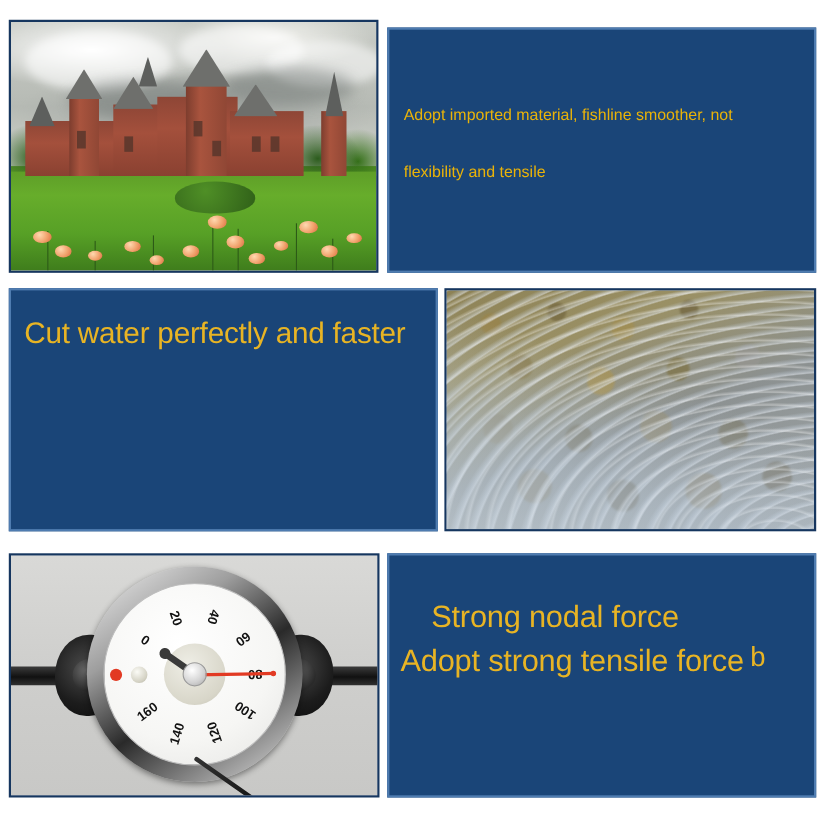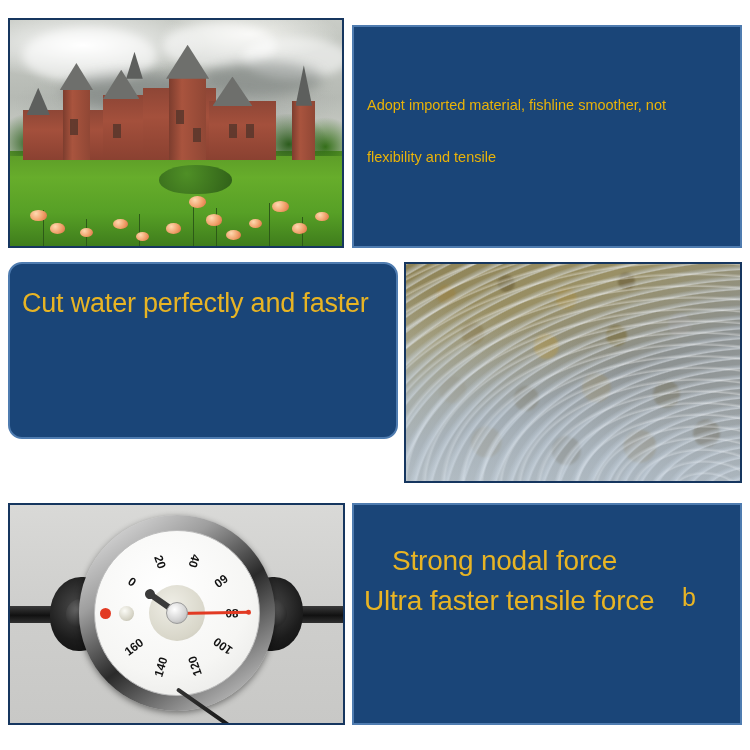--- a/index.html
+++ b/index.html
@@ -138,21 +138,21 @@
     left: 48px; top: 24px;
     font-size: 29px;
   }
   #body-imported {
     left: 13px; top: 66px;
     font-size: 14.5px;
   }
 
   
   #panel-cutwater {
-    left: 8px; top: 262px; width: 390px; height: 177px; border-radius: 14px;
+    left: 8px; top: 262px; width: 390px; height: 221px;
   }
   #headline-cutwater {
     left: 12px; top: 26px;
     font-size: 27px;
   }
   #body-cutwater {
     left: 20px; top: 70px;
     font-size: 14.5px;
   }
 
@@ -605,18 +605,18 @@
         <div class="red-knob"></div>
         <div class="needle-black" id="needle-black" style="transform: rotate(125deg);"></div>
         <div class="needle-tail" id="needle-tail" style="transform: rotate(125deg);"></div>
         <div class="hub"></div>
       </div>
     </div>
   </div>
 
   <div class="panel blue-panel" id="panel-strong">
     <div class="headline" id="headline-strong-1">Strong nodal force</div>
-    <div class="headline" id="headline-strong-2">Ultra faster tensile force</div>
+    <div class="headline" id="headline-strong-2">Adopt strong tensile force</div>
   </div>
 
   <div class="glitch-b">b</div>
 
 </div>
 
 </body></html>

